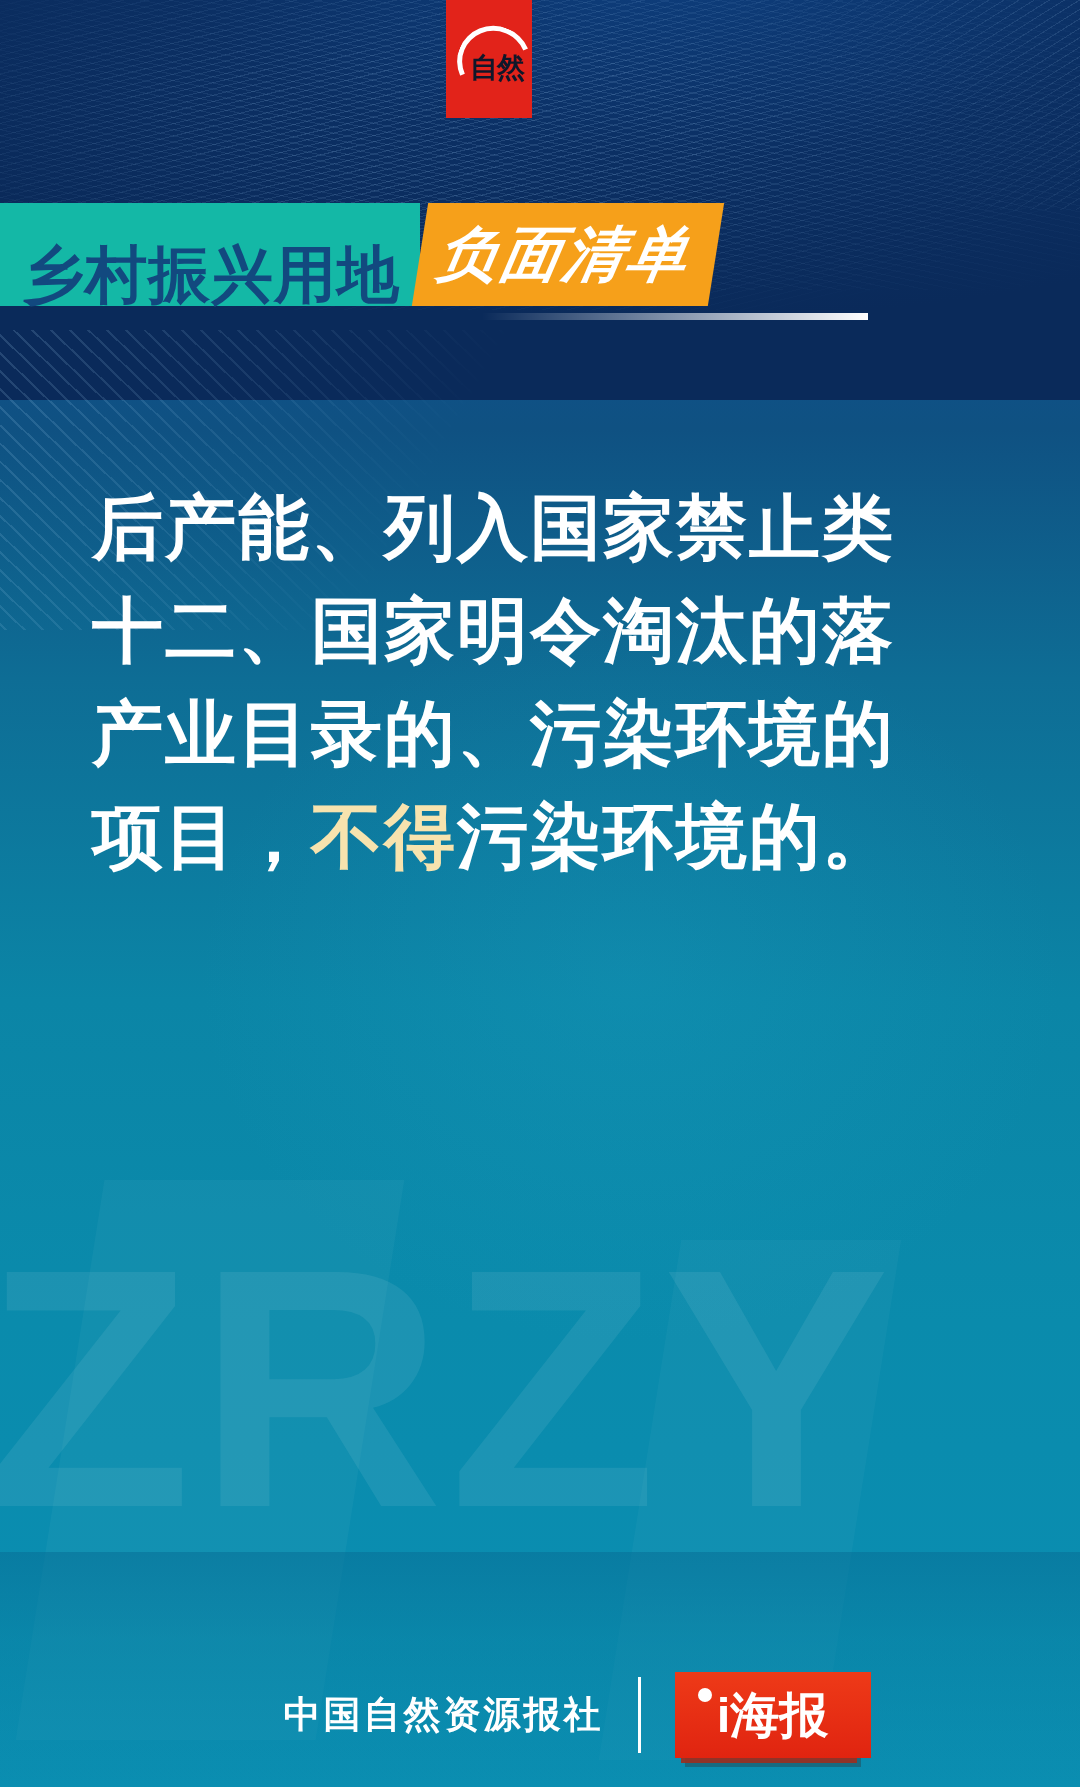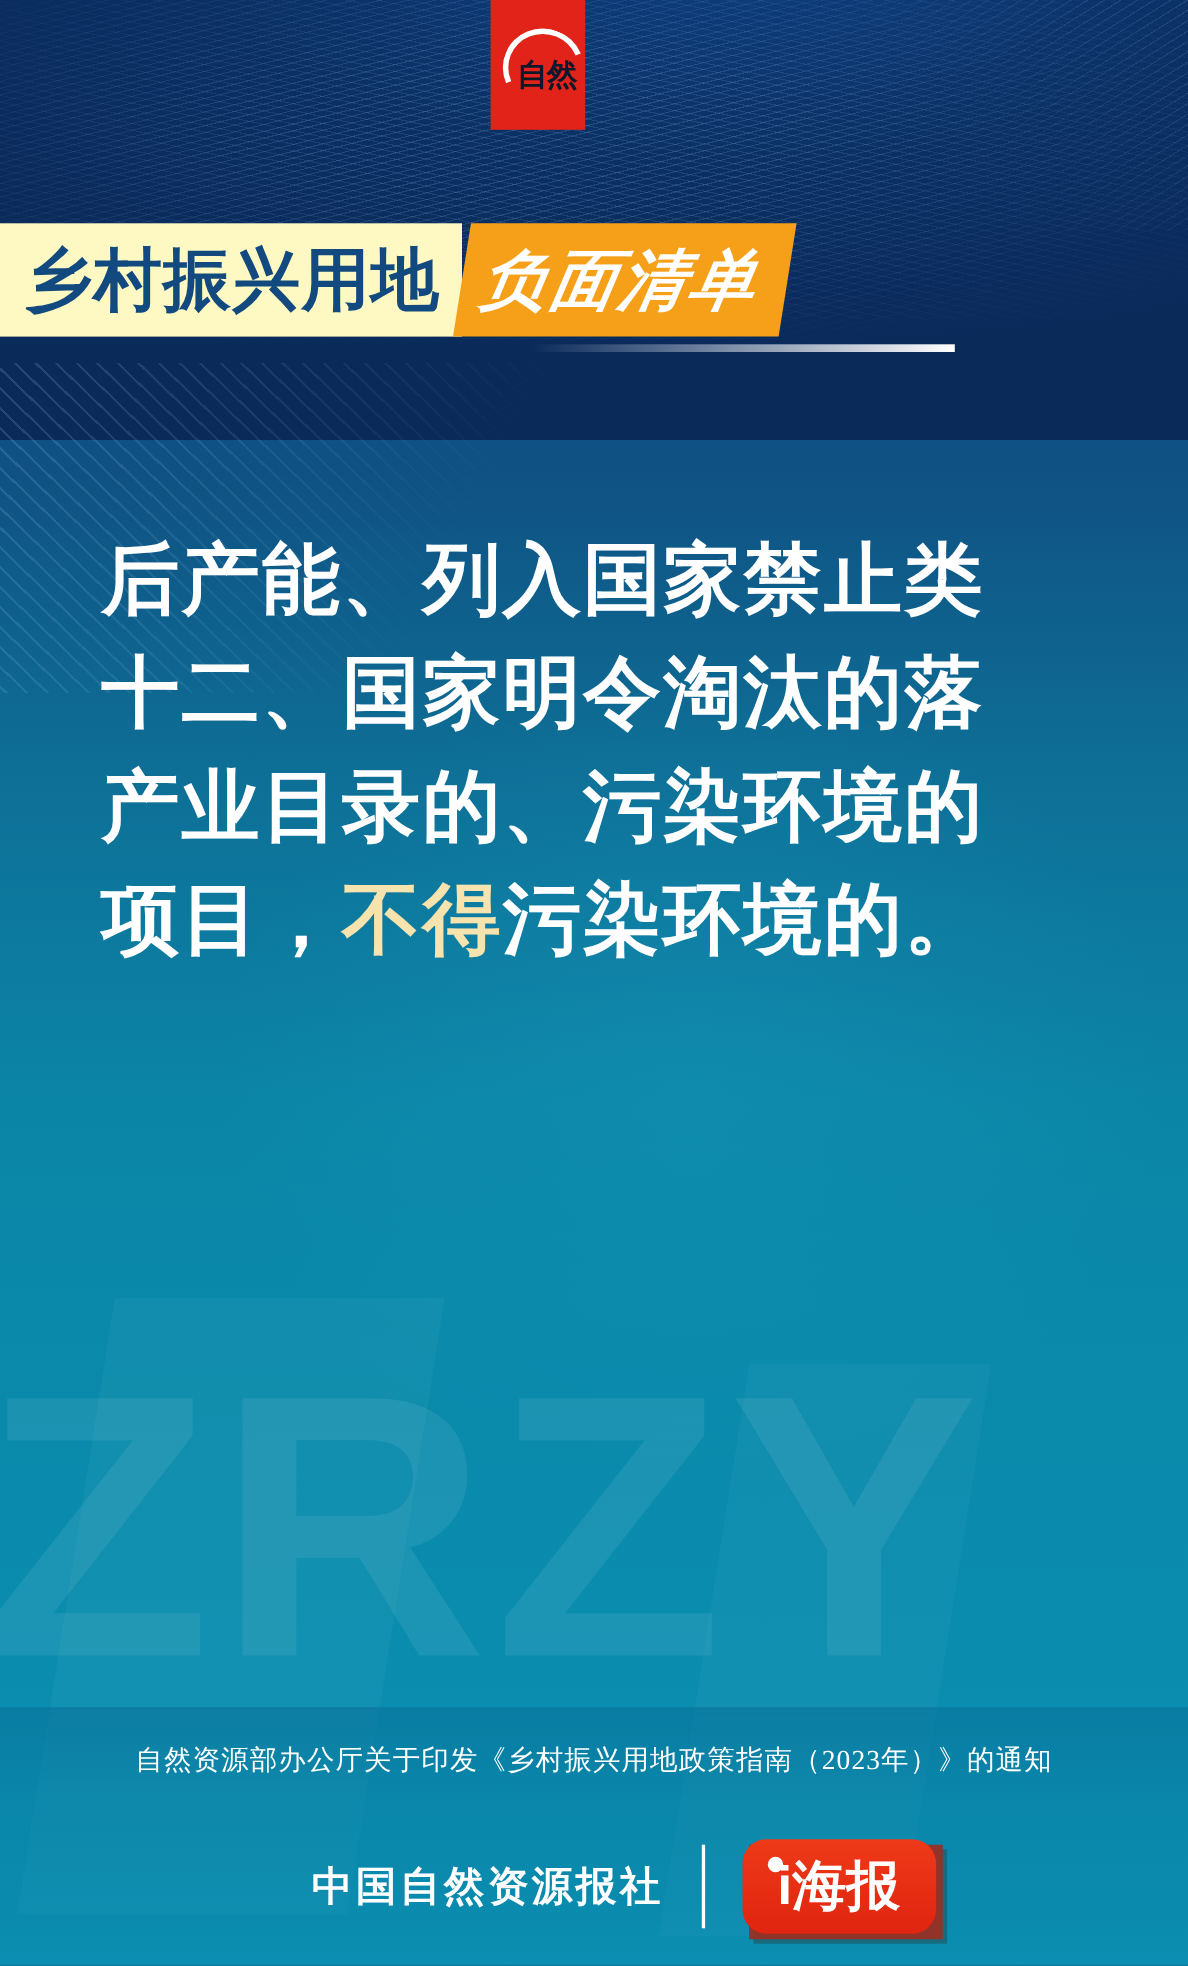--- a/index.html
+++ b/index.html
@@ -174,23 +174,23 @@
   
   .title-row {
     position: absolute;
     left: 0;
     top: 203px;
     height: 103px;
     display: flex;
     align-items: stretch;
   }
   .title-white {
-    background: #fef9c3;
+    background: #14b8a6;
     display: flex;
-    align-items: center;
+    align-items: flex-end;
     padding: 0 20px 0 22px;
   }
   .title-white .t {
     font-family: "Liberation Sans", "DejaVu Sans", sans-serif;
     font-size: 62px;
     font-weight: 700;
     color: #12497f;
     letter-spacing: 1px;
     line-height: 1;
     white-space: nowrap;
@@ -292,23 +292,23 @@
   .poster-logo .sh3 {
     position: absolute; left: 10px; top: 9px;
     width: 176px; height: 86px; background: #1d5f72; opacity: .75;
   }
   .poster-logo .sh2 {
     position: absolute; left: 6px; top: 5px;
     width: 176px; height: 86px; background: #9d2d1e; opacity: .9;
   }
   .poster-logo .box {
     position: absolute; left: 0; top: 0;
-    width: 176px; height: 86px;
+    width: 196px; height: 86px;
     background: linear-gradient(180deg, #ee3a18 0%, #e02410 100%);
-    display: flex; align-items: center; justify-content: center; border-radius: 22px;
+    display: flex; align-items: center; justify-content: center;
   }
   .poster-logo .glyph {
     font-family: "Liberation Sans", "DejaVu Sans", sans-serif;
     font-size: 49px;
     font-weight: 700;
     color: #ffffff;
     letter-spacing: 0px;
     line-height: 1;
     white-space: nowrap;
   }
@@ -368,21 +368,20 @@
   <div class="title-underbar"></div>
 
   <div class="body-text">
     <div>后产能、列入国家禁止类</div>
     <div>十二、国家明令淘汰的落</div>
     <div>产业目录的、污染环境的</div>
     <div><span>项目，</span><span class="hl">不得</span><span>污染环境的。</span></div>
   </div>
 
   <div class="footer-band"></div>
-  <div class="caption">自然资源部办公厅关于印发《乡村振兴用地政策指南（2023年）》的通知</div>
 
   <div class="brand-row">
     <span class="brand-name">中国自然资源报社</span>
     <span class="brand-divider"></span>
     <span class="poster-logo">
       <span class="sh3"></span>
       <span class="sh2"></span>
       <span class="box">
         <span class="glyph">i海报</span>
         <span class="dot"></span>

